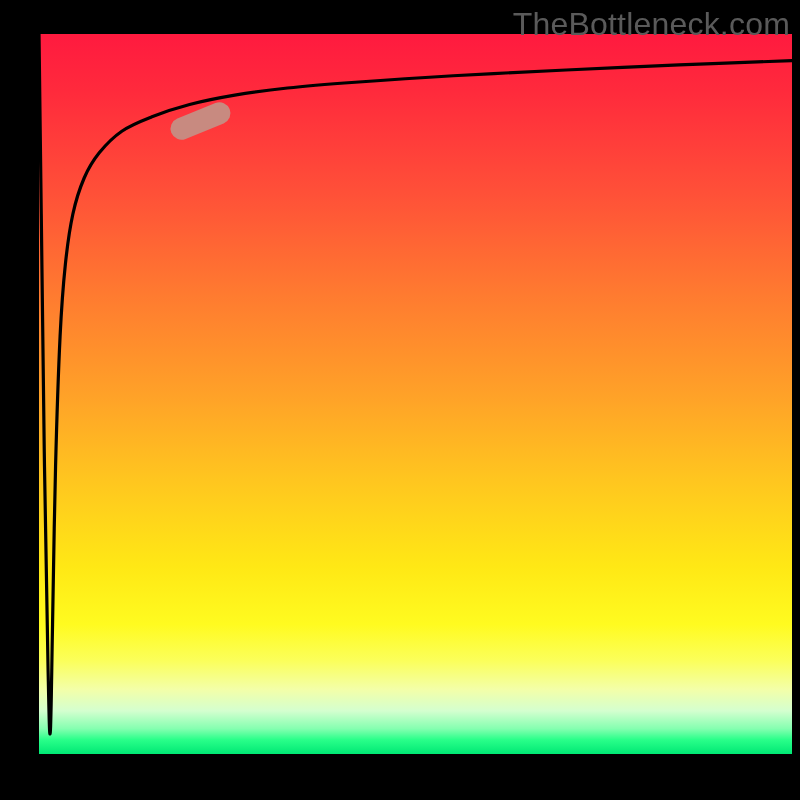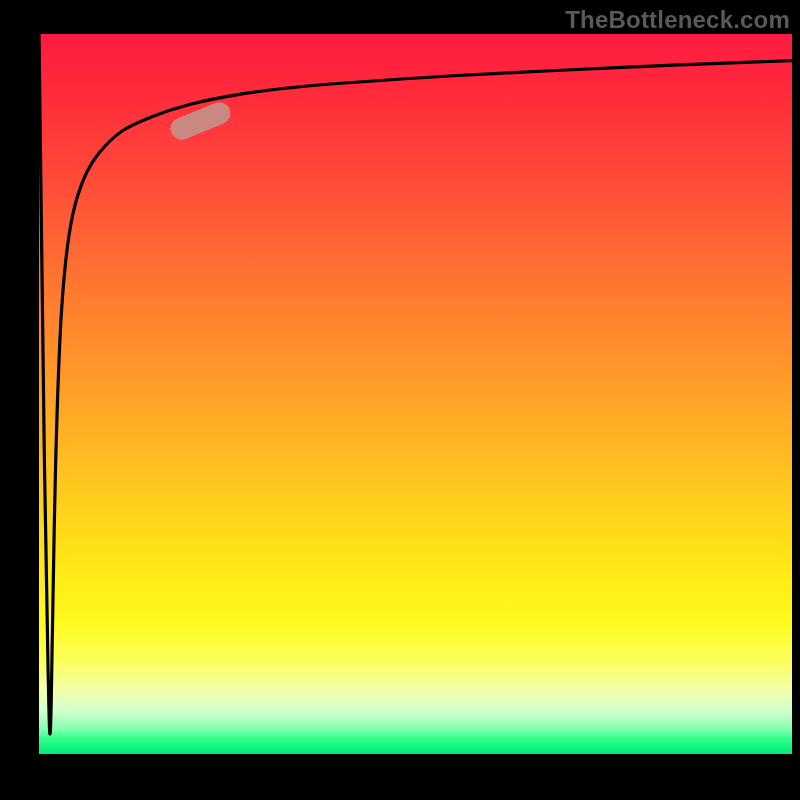--- a/index.html
+++ b/index.html
@@ -12,22 +12,22 @@
     height: 800px;
     background: #000;
     position: relative;
     font-family: Arial, Helvetica, sans-serif;
   }
   .watermark {
     position: absolute;
     top: 6px;
     right: 10px;
     color: #5a5a5a;
-    font-size: 24px;
-    font-weight: 700;
+    font-size: 32px;
+    font-weight: 400;
     z-index: 10;
     letter-spacing: 0.2px;
   }
   .plot-frame {
     position: absolute;
     left: 39px;
     top: 34px;
     width: 753px;
     height: 720px;
     background: transparent;

